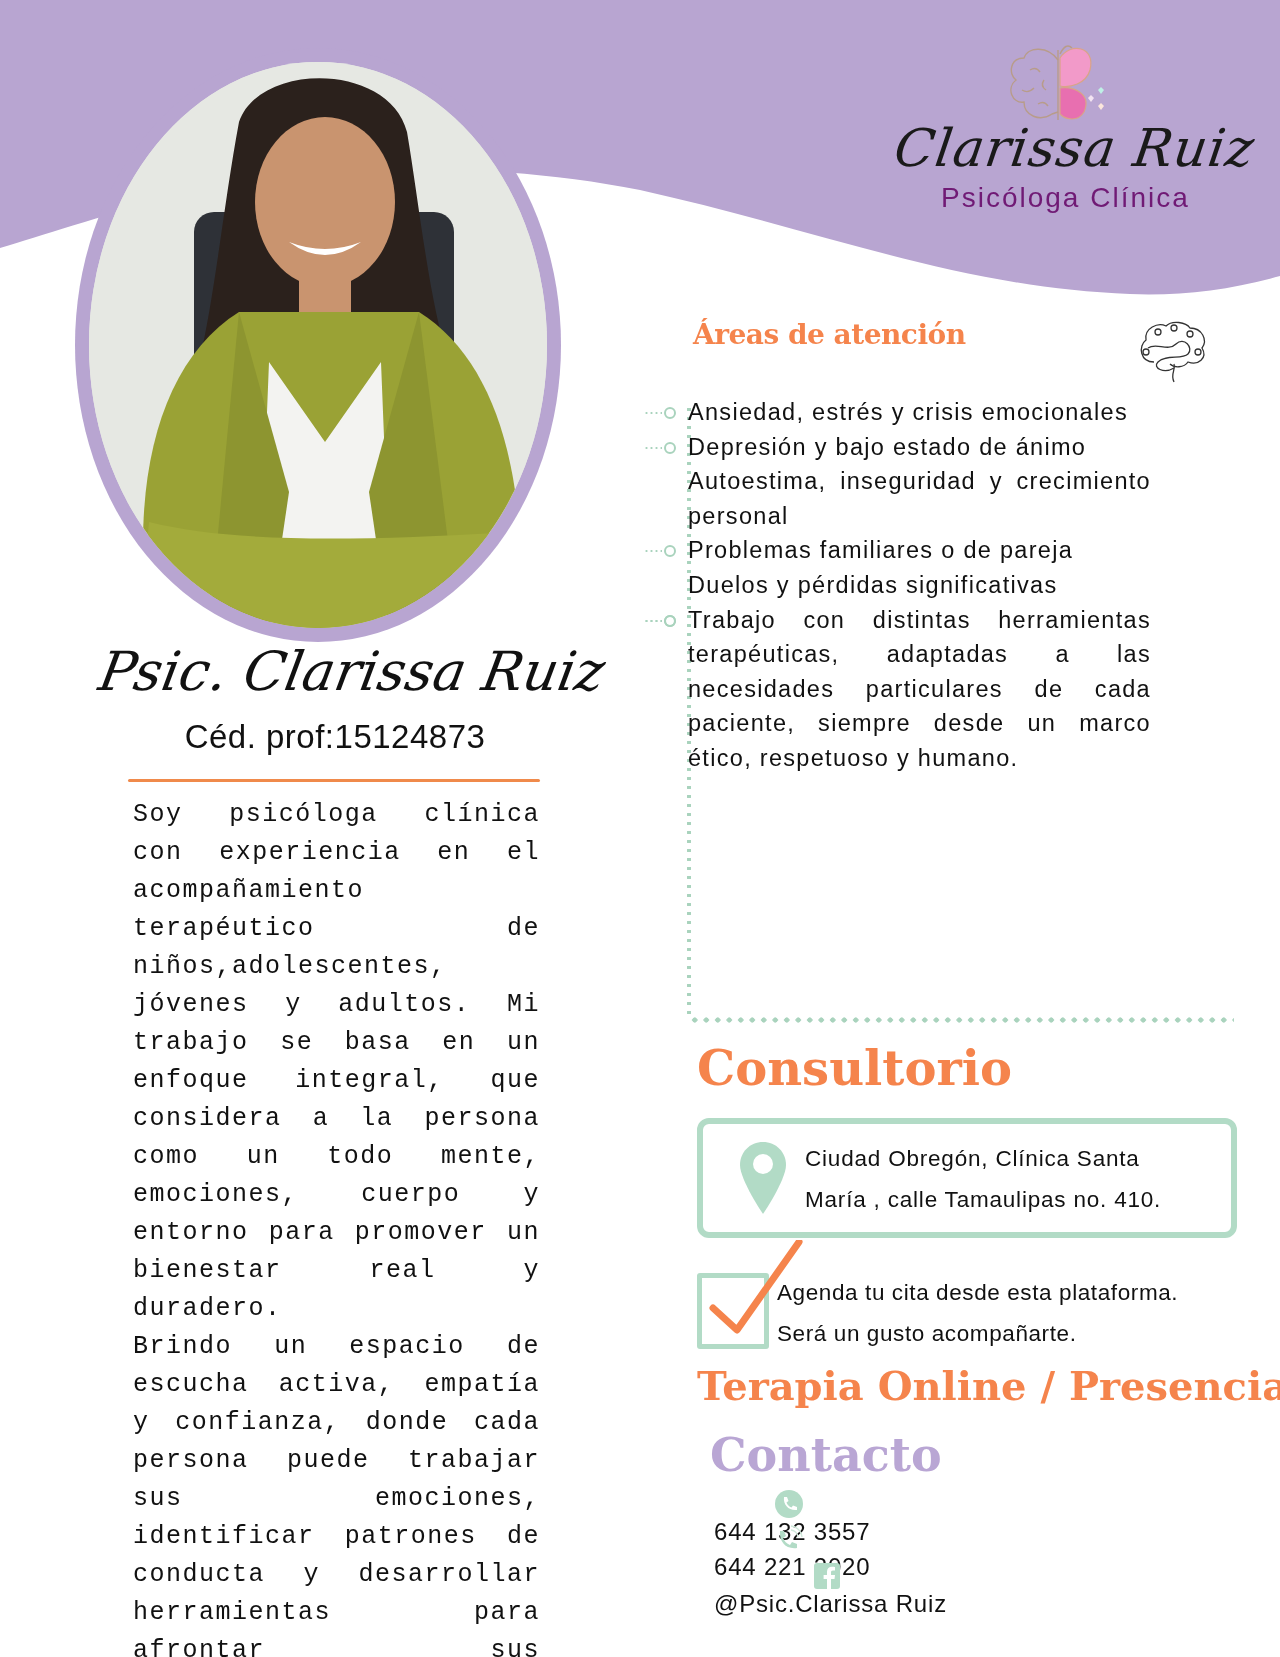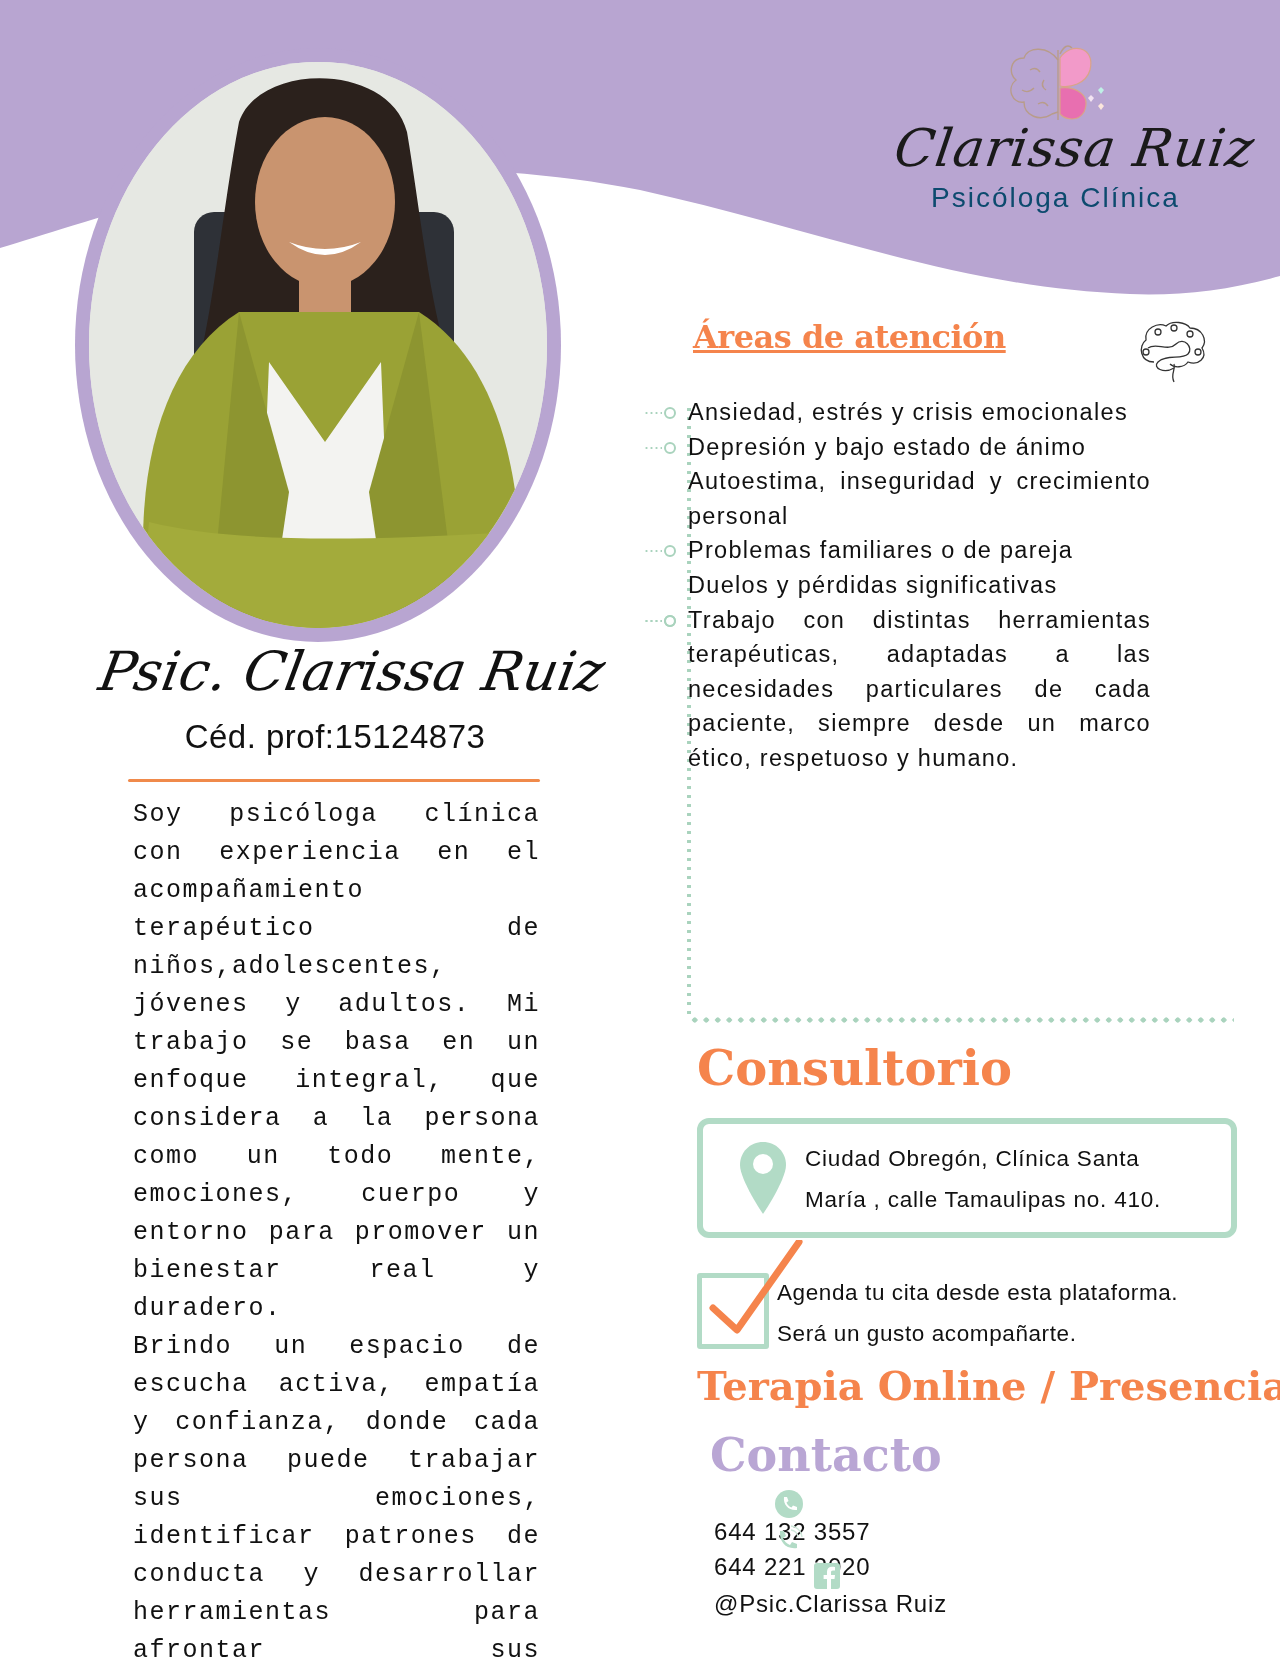--- a/index.html
+++ b/index.html
@@ -3,28 +3,28 @@
 <meta charset="utf-8">
 <style>
   html, body { margin: 0; padding: 0; }
   body { width: 1280px; height: 1657px; position: relative; overflow: hidden; background: #ffffff; font-family: "DejaVu Sans", sans-serif; color: #111; }
   .abs { position: absolute; }
   .wave { position: absolute; left: 0; top: 0; width: 1280px; height: 320px; }
   .photo-wrap { position: absolute; left: 75px; top: 48px; width: 486px; height: 594px; border-radius: 50%; background: #b8a5d1; }
   .photo { position: absolute; left: 14px; top: 14px; right: 14px; bottom: 14px; border-radius: 50%; overflow: hidden; background: #e7e9e4; }
   .logo { position: absolute; left: 880px; top: 40px; width: 360px; height: 190px; }
   .logo-script { position: absolute; left: 15px; top: 78px; font-family: "DejaVu Serif", serif; font-style: italic; font-size: 52px; color: #1a1a1a; letter-spacing: 1px; white-space: nowrap; transform: skewX(-8deg); font-weight: 300; }
-  .logo-sub { position: absolute; left: 51px; top: 142px; font-family: "Liberation Sans", sans-serif; font-size: 28px; color: #0c4a6e; letter-spacing: 2px; white-space: nowrap; }
+  .logo-sub { position: absolute; left: 61px; top: 142px; font-family: "Liberation Sans", sans-serif; font-size: 28px; color: #701a75; letter-spacing: 2px; white-space: nowrap; }
   .sig { position: absolute; left: 100px; top: 640px; width: 470px; text-align: center; font-family: "DejaVu Serif", serif; font-style: italic; font-size: 54px; color: #111; white-space: nowrap; transform: skewX(-10deg); }
   .ced { position: absolute; left: 100px; top: 718px; width: 470px; text-align: center; font-family: "Liberation Sans", sans-serif; font-size: 33px; color: #111; letter-spacing: 0.5px; }
   .rule { position: absolute; left: 128px; top: 779px; width: 412px; height: 3px; background: #f08a4b; border-radius: 2px; }
   .bio { position: absolute; left: 133px; top: 796px; width: 407px; font-family: "Liberation Sans", sans-serif; font-size: 25px; line-height: 38px; letter-spacing: 1.5px; text-align: justify; color: #111; }
   .bio p { margin: 0; font-family: Liberation Mono, monospace; }
   .h-orange { position: absolute; font-family: "DejaVu Serif", serif; font-weight: bold; color: #f5844c; white-space: nowrap; }
-  .areas-title { left: 693px; top: 318px; font-size: 32px; letter-spacing: -0.5px; text-decoration: underline; }
+  .areas-title { left: 693px; top: 318px; font-size: 28px; letter-spacing: -0.5px; }
   .brain { position: absolute; left: 1134px; top: 318px; width: 76px; height: 66px; }
   .dots-v { position: absolute; left: 687px; top: 405px; width: 4px; height: 615px; background-image: radial-gradient(circle, #a9d3bd 1.8px, transparent 2px); background-size: 4px 9px; background-repeat: repeat-y; }
   .dots-h { position: absolute; left: 689px; top: 1017px; width: 545px; height: 6px; background-image: radial-gradient(circle, #a9d3bd 2.4px, transparent 2.8px); background-size: 11.5px 6px; background-repeat: repeat-x; }
   .areas-list { position: absolute; left: 688px; top: 395px; width: 463px; margin: 0; padding: 0; list-style: none; font-family: "Liberation Sans", sans-serif; font-size: 23.5px; line-height: 34.6px; letter-spacing: 1.3px; text-align: justify; color: #111; }
   .areas-list li { position: relative; }
   .bullet { position: absolute; left: -24px; top: 12px; width: 8px; height: 8px; border: 2.5px solid #a9d3bd; border-radius: 50%; }
   .bullet::before { content: ""; position: absolute; left: -22px; top: 3px; width: 18px; height: 2px; background-image: radial-gradient(circle, #a9d3bd 1px, transparent 1.2px); background-size: 5px 2px; }
   .consult-title { left: 697px; top: 1040px; font-size: 48px; }
   .addr-box { position: absolute; left: 697px; top: 1118px; width: 528px; height: 108px; border: 6px solid #b2dbc6; border-radius: 12px; }
   .pin { position: absolute; left: 37px; top: 18px; width: 46px; height: 72px; }

